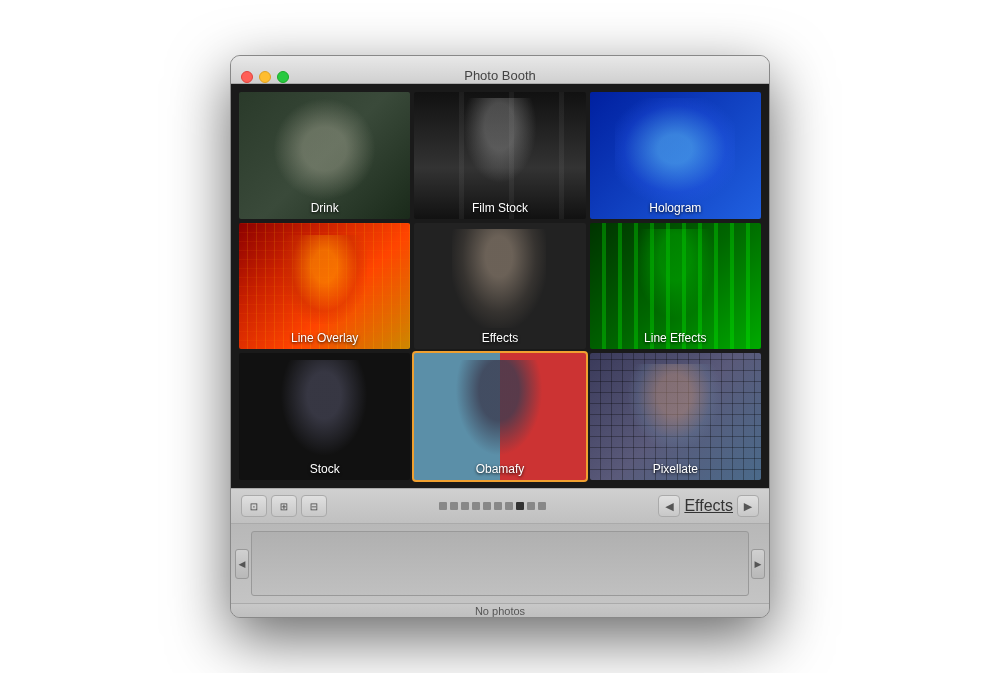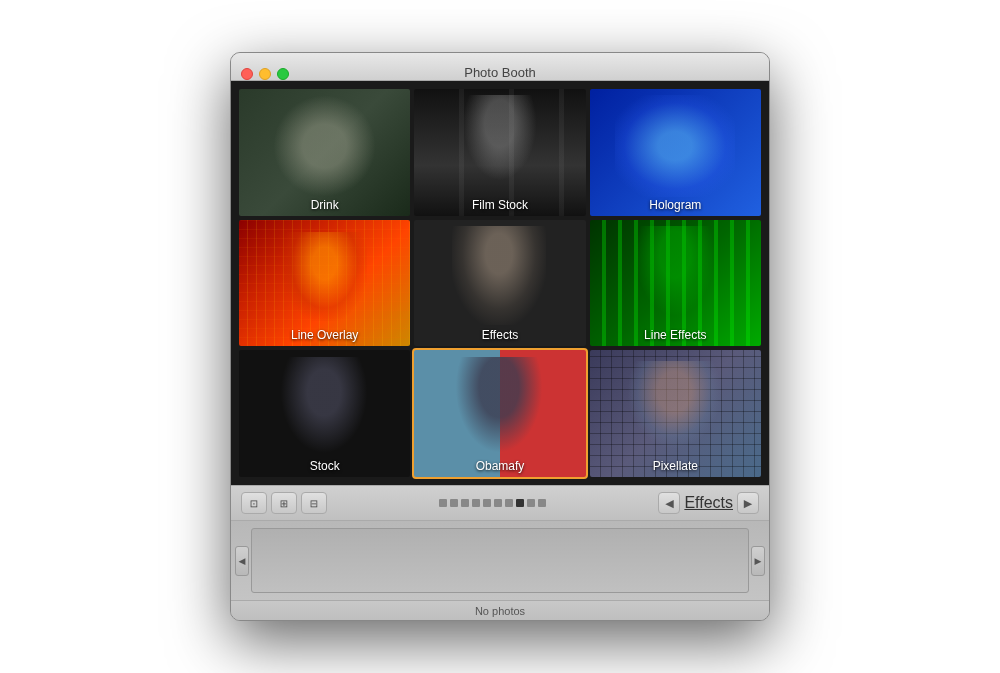--- a/index.html
+++ b/index.html
@@ -316,21 +316,21 @@
     .strip-scroll-right { right: 4px; }
     .strip-inner {
       flex: 1;
       background: linear-gradient(to bottom, #b0b0b0, #c0c0c0);
       height: 65px;
       border-radius: 3px;
       border: 1px solid #999;
     }
     .status-bar {
       background: linear-gradient(to bottom, #c8c8c8, #bfbfbf);
-      height: 20px;
+      height: 14px;
       display: flex;
       align-items: center;
       justify-content: center;
       border-top: 1px solid #aaa;
     }
     .status-text {
       font-size: 11px;
       color: #555;
     }
   </style>

